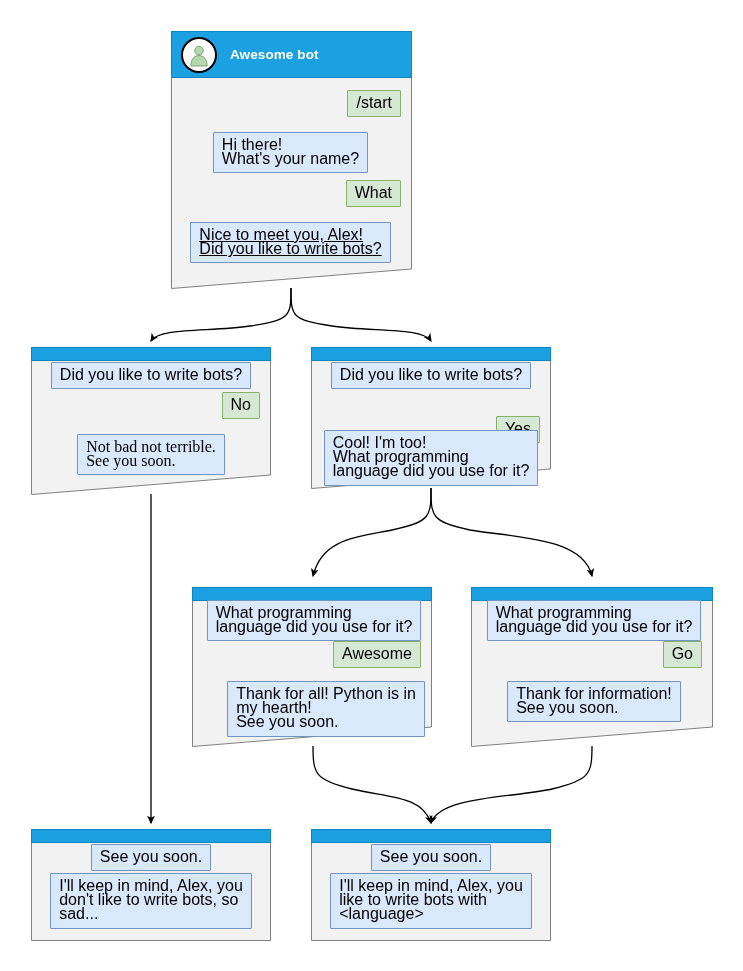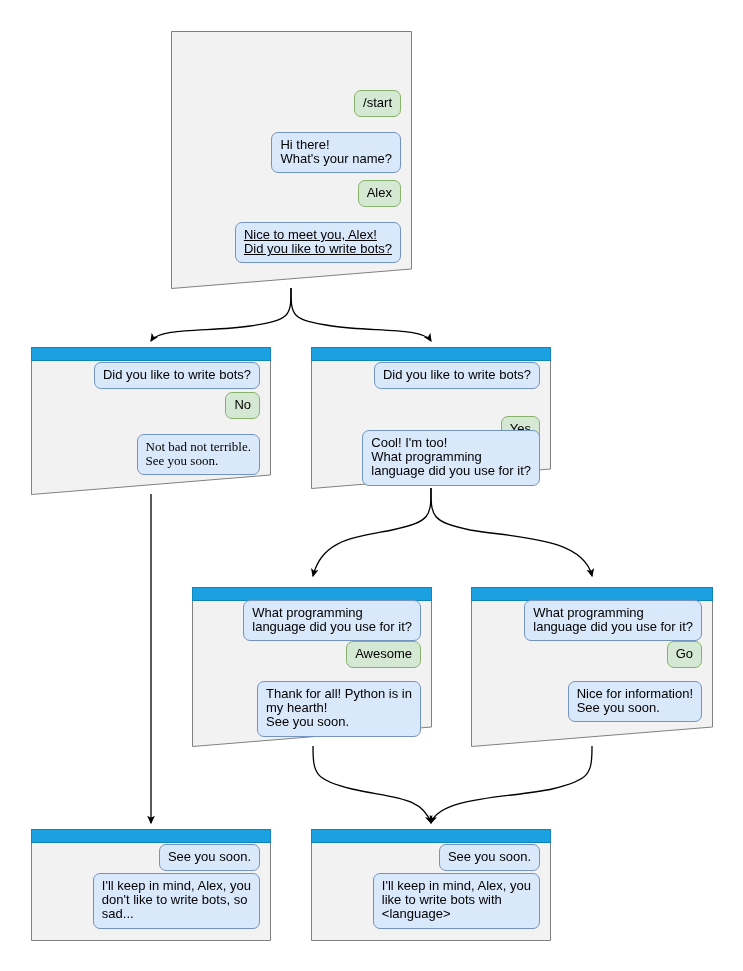--- a/index.html
+++ b/index.html
@@ -81,28 +81,28 @@
     position: absolute;
     left: 0;
     right: 0;
     z-index: 4;
     box-sizing: border-box;
   }
   .msg-row {
     position: absolute;
     display: flex;
   }
-  .msg-row.left { justify-content: flex-end; }
+  .msg-row.left { justify-content: center; }
   .msg-row.right { justify-content: flex-end; }
   .bubble {
-    font-size: 13px;
+    font-size: 16px;
     line-height: 14.2px;
     color: #000000;
     padding: 5px 8px 6px 8px;
-    border-radius: 7px;
+    border-radius: 1px;
     box-sizing: border-box;
     white-space: pre;
     border: 1px solid;
   }
   .bubble.bot {
     background: #dae8fc;
     border-color: #7393c0;
   }
   .bubble.user {
     background: #d5e8d4;
@@ -133,30 +133,39 @@
 
     <path d="M313,746 C313,774 315,780 352,789 C392,798 422,796 431,823" fill="none" stroke="#000000" stroke-width="1.3" marker-end="url(#arrow)"></path>
 
     <path d="M592,746 C592,774 590,780 552,789 C512,798 440,796 431,823" fill="none" stroke="#000000" stroke-width="1.3" marker-end="url(#arrow)"></path>
   </svg>
 
   <div class="card root" style="left:171px; top:31px; width:241px; height:258px;">
     <svg class="card-shell" viewBox="0 0 241 258" preserveAspectRatio="none">
       <path d="M0.5,0.5 L240.5,0.5 L240.5,238 L0.5,257.5 Z" fill="#f2f2f2" stroke="#808080" stroke-width="1"></path>
     </svg>
+    <div class="card-head">
+      <div class="avatar">
+        <svg width="26" height="26" viewBox="0 0 26 26">
+          <circle cx="13" cy="8.6" r="4.3" fill="#b5d8ae" stroke="#6f9e68" stroke-width="0.9"></circle>
+          <path d="M4.9,24 C4.9,16.6 8.5,13.6 13,13.6 C17.5,13.6 21.1,16.6 21.1,24 Z" fill="#b5d8ae" stroke="#6f9e68" stroke-width="0.9"></path>
+        </svg>
+      </div>
+      <div class="card-title">Awesome bot</div>
+    </div>
     <div class="chat">
       <div class="msg-row right" style="left:9px; right:11px; top:59px;">
         <div class="bubble user">/start</div>
       </div>
       <div class="msg-row left" style="left:9px; right:11px; top:101px;">
         <div class="bubble bot">Hi there!
 What's your name?</div>
       </div>
       <div class="msg-row right" style="left:9px; right:11px; top:149px;">
-        <div class="bubble user">Alex</div>
+        <div class="bubble user">What</div>
       </div>
       <div class="msg-row left" style="left:9px; right:11px; top:191px;text-decoration:underline;">
         <div class="bubble bot">Nice to meet you, Alex!
 Did you like to write bots?</div>
       </div>
     </div>
   </div>
 
   <div class="card" style="left:31px; top:347px; width:240px; height:148px;">
     <svg class="card-shell" viewBox="0 0 240 148" preserveAspectRatio="none">
@@ -225,21 +234,21 @@
     <div class="card-head"></div>
     <div class="chat">
       <div class="msg-row left" style="left:15px; right:11px; top:13px;">
         <div class="bubble bot">What programming
 language did you use for it?</div>
       </div>
       <div class="msg-row right" style="left:15px; right:11px; top:54px;justify-content:flex-end;">
         <div class="bubble user">Go</div>
       </div>
       <div class="msg-row left" style="left:15px; right:11px; top:94px;">
-        <div class="bubble bot">Nice for information!
+        <div class="bubble bot">Thank for information!
 See you soon.</div>
       </div>
     </div>
   </div>
 
   <div class="card" style="left:31px; top:829px; width:240px; height:112px;">
     <svg class="card-shell" viewBox="0 0 240 112" preserveAspectRatio="none">
       <path d="M0.5,0.5 L239.5,0.5 L239.5,111.5 L0.5,111.5 Z" fill="#f2f2f2" stroke="#808080" stroke-width="1"></path>
     </svg>
     <div class="card-head"></div>

